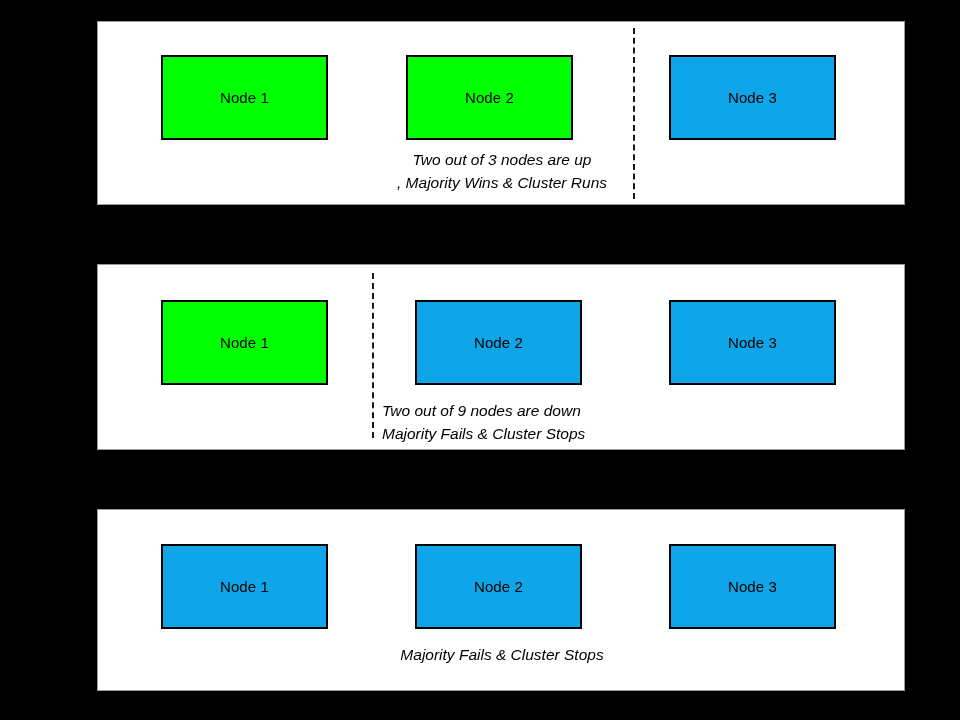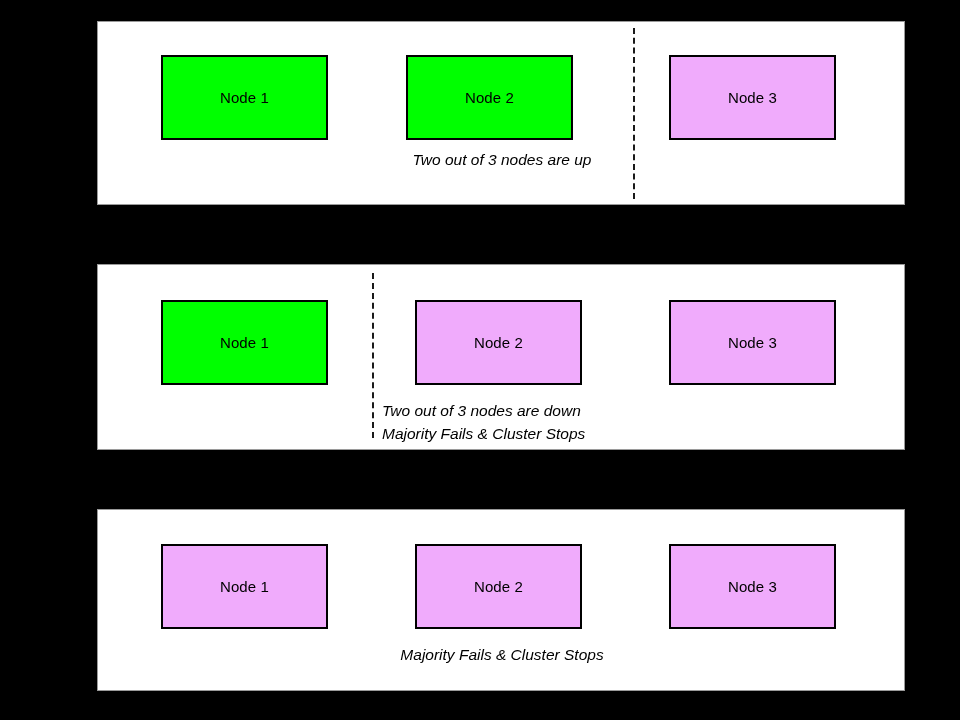--- a/index.html
+++ b/index.html
@@ -31,21 +31,21 @@
     justify-content: center;
   }
   .node-label {
     font-family: "Liberation Sans", sans-serif;
     font-size: 15px;
     color: #000000;
     line-height: 1;
     letter-spacing: 0.1px;
   }
   .node-up { background: #00ff00; }
-  .node-down { background: #f0abfc; }
+  .node-down { background: #0ea5e9; }
   .divider {
     position: absolute;
     width: 0;
     border-left: 2px dashed #1a1a1a;
   }
   .caption {
     position: absolute;
     font-family: "Liberation Sans", sans-serif;
     font-size: 15.5px;
     color: #000000;
@@ -72,41 +72,42 @@
     </div>
 
     <div class="node-box node-down" style="left:571px; top:33px; width:167px; height:85px;">
       <span class="node-label">Node 3</span>
     </div>
 
     <div class="divider" style="left:535px; top:6px; height:171px;"></div>
 
     <div class="caption caption-center" style="left:178px; top:126px; width:452px;">
       <span class="caption-line">Two out of 3 nodes are up</span>
+      <span class="caption-line">, Majority Wins &amp; Cluster Runs</span>
     </div>
   </div>
 
   <div class="panel" style="left:97px; top:264px; width:808px; height:186px;">
 
     <div class="node-box node-up" style="left:63px; top:35px; width:167px; height:85px;">
       <span class="node-label">Node 1</span>
     </div>
 
     <div class="node-box node-down" style="left:317px; top:35px; width:167px; height:85px;">
       <span class="node-label">Node 2</span>
     </div>
 
     <div class="node-box node-down" style="left:571px; top:35px; width:167px; height:85px;">
       <span class="node-label">Node 3</span>
     </div>
 
     <div class="divider" style="left:274px; top:8px; height:165px;"></div>
 
     <div class="caption caption-left" style="left:284px; top:134px; width:400px;">
-      <span class="caption-line">Two out of 3 nodes are down</span>
+      <span class="caption-line">Two out of 9 nodes are down</span>
       <span class="caption-line">Majority Fails &amp; Cluster Stops</span>
     </div>
   </div>
 
   <div class="panel" style="left:97px; top:509px; width:808px; height:182px;">
 
     <div class="node-box node-down" style="left:63px; top:34px; width:167px; height:85px;">
       <span class="node-label">Node 1</span>
     </div>
 

